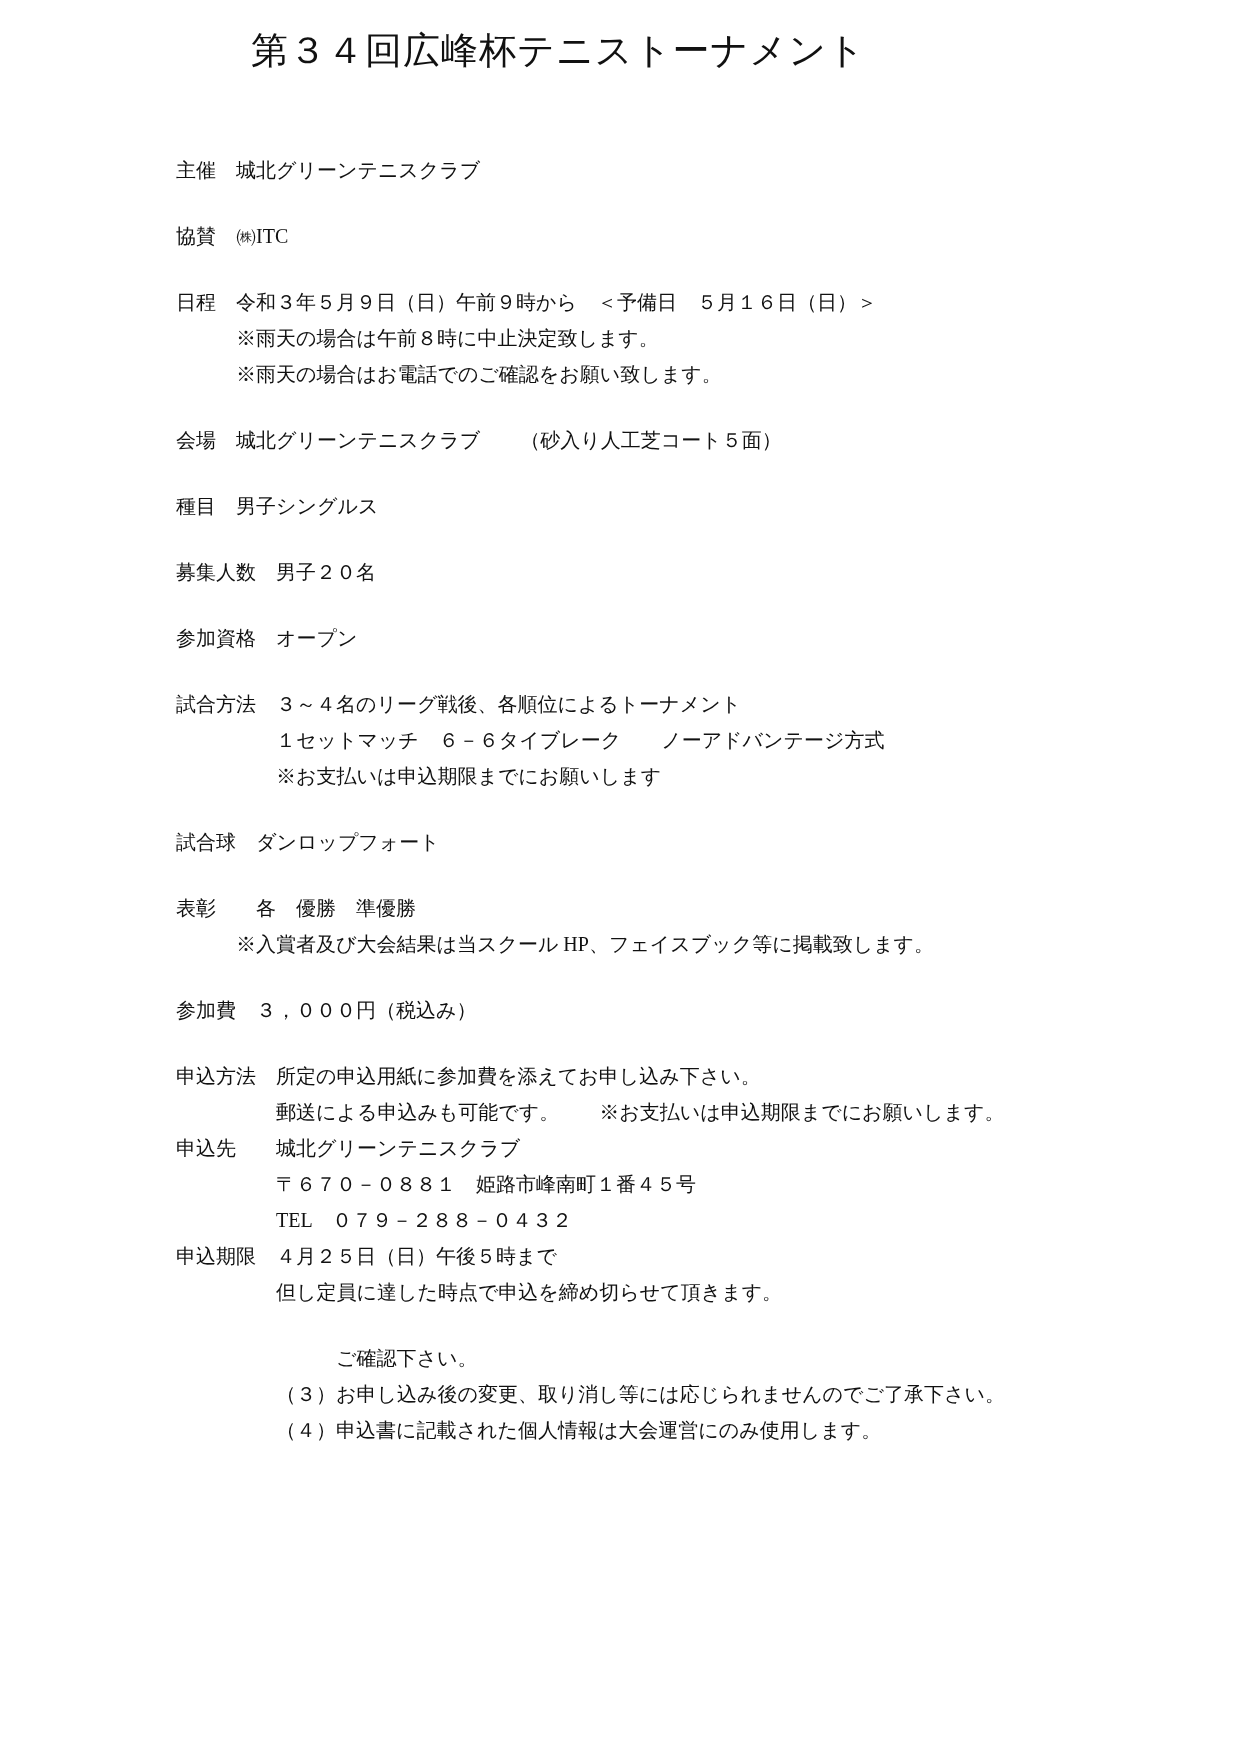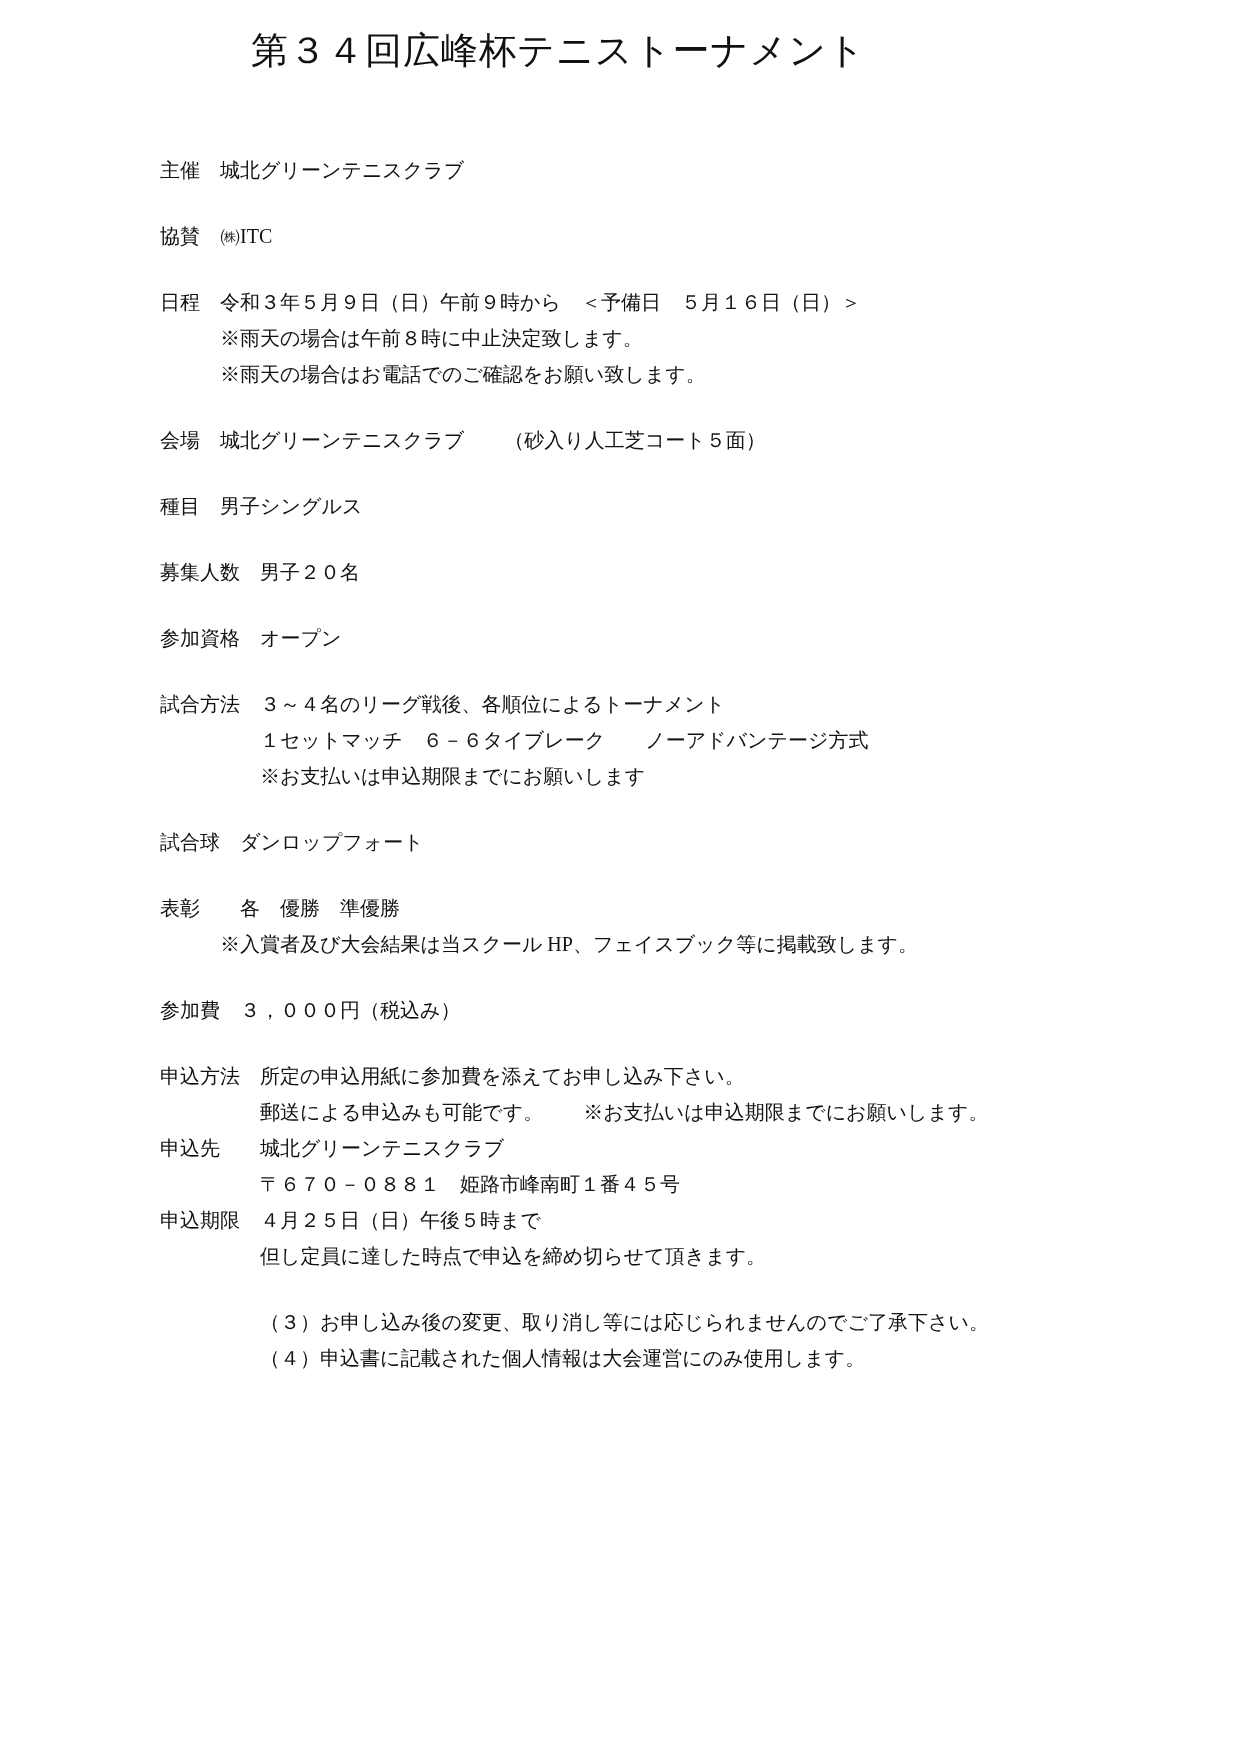--- a/index.html
+++ b/index.html
@@ -34,20 +34,21 @@
     padding-left: 160px;
     padding-right: 40px;
   }
   .doc-section { margin: 0; }
   .doc-section.spaced { margin-top: 30px; }
   .doc-line {
     font-size: 20px;
     line-height: 36px;
     white-space: pre;
     letter-spacing: 0;
+    margin-left: 16px;
   }
 </style>
 </head>
 <body>
 
 <div class="page">
   <h1 class="doc-title">第３４回広峰杯テニストーナメント</h1>
   <div class="doc-body">
       <div class="doc-section">
         <div class="doc-line">主催　城北グリーンテニスクラブ</div>
@@ -87,23 +88,25 @@
       <div class="doc-section spaced">
         <div class="doc-line">参加費　３，０００円（税込み）</div>
       </div>
       <div class="doc-section spaced">
         <div class="doc-line">申込方法　所定の申込用紙に参加費を添えてお申し込み下さい。</div>
         <div class="doc-line">　　　　　郵送による申込みも可能です。　　※お支払いは申込期限までにお願いします。</div>
       </div>
       <div class="doc-section">
         <div class="doc-line">申込先　　城北グリーンテニスクラブ</div>
         <div class="doc-line">　　　　　〒６７０－０８８１　姫路市峰南町１番４５号</div>
+        <div class="doc-line">　　　　　TEL　０７９－２８８－０４３２</div>
       </div>
       <div class="doc-section">
         <div class="doc-line">申込期限　４月２５日（日）午後５時まで</div>
         <div class="doc-line">　　　　　但し定員に達した時点で申込を締め切らせて頂きます。</div>
       </div>
       <div class="doc-section spaced">
+        <div class="doc-line">　　　　　　　　ご確認下さい。</div>
         <div class="doc-line">　　　　　（３）お申し込み後の変更、取り消し等には応じられませんのでご了承下さい。</div>
         <div class="doc-line">　　　　　（４）申込書に記載された個人情報は大会運営にのみ使用します。</div>
       </div>
     </div>
 </div>
 
 </body></html>

